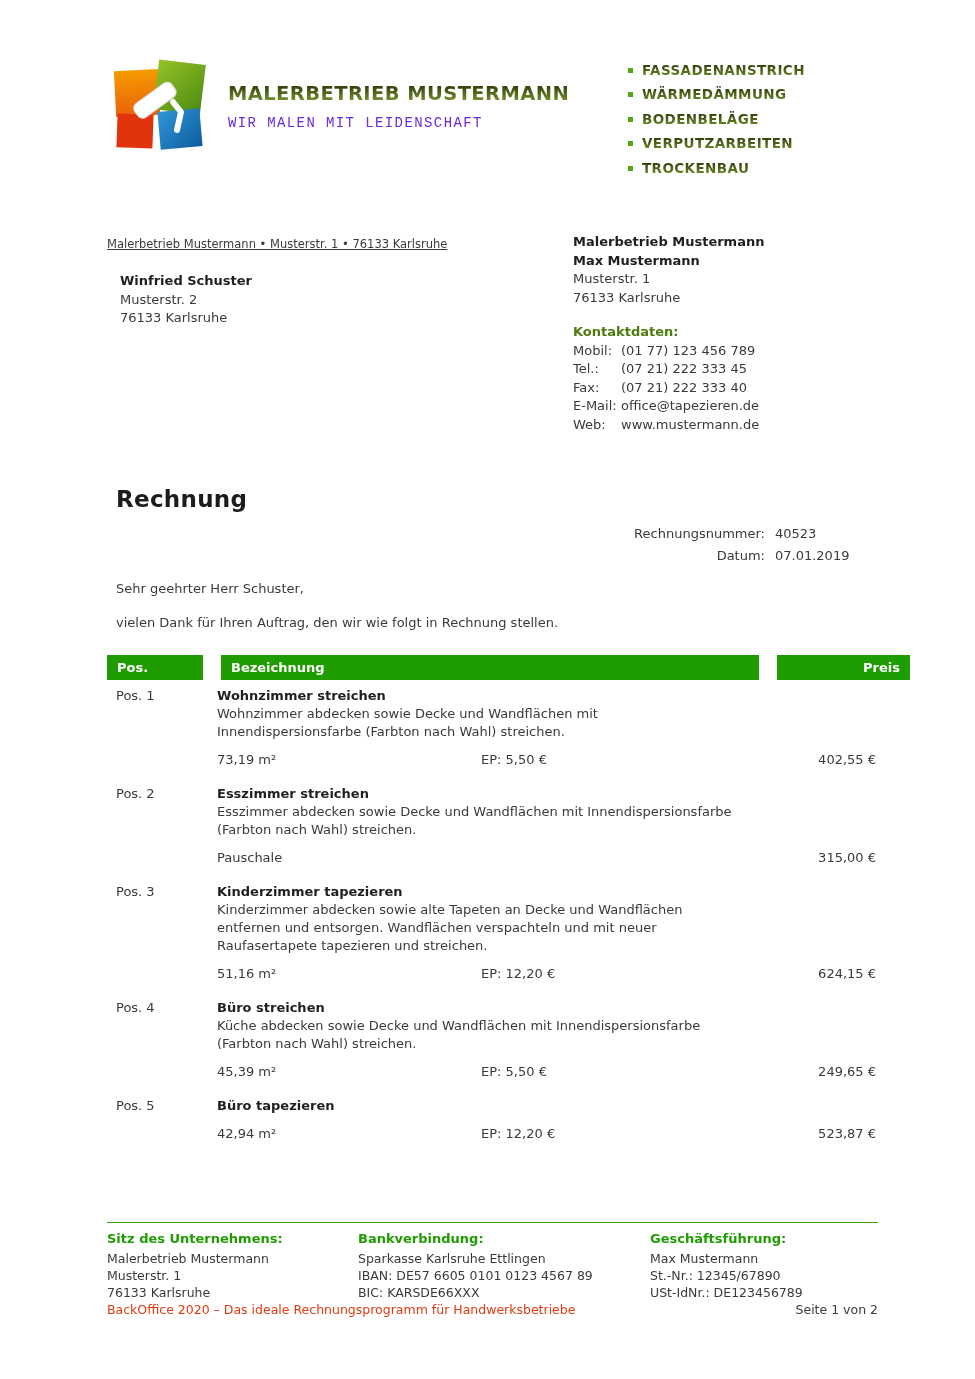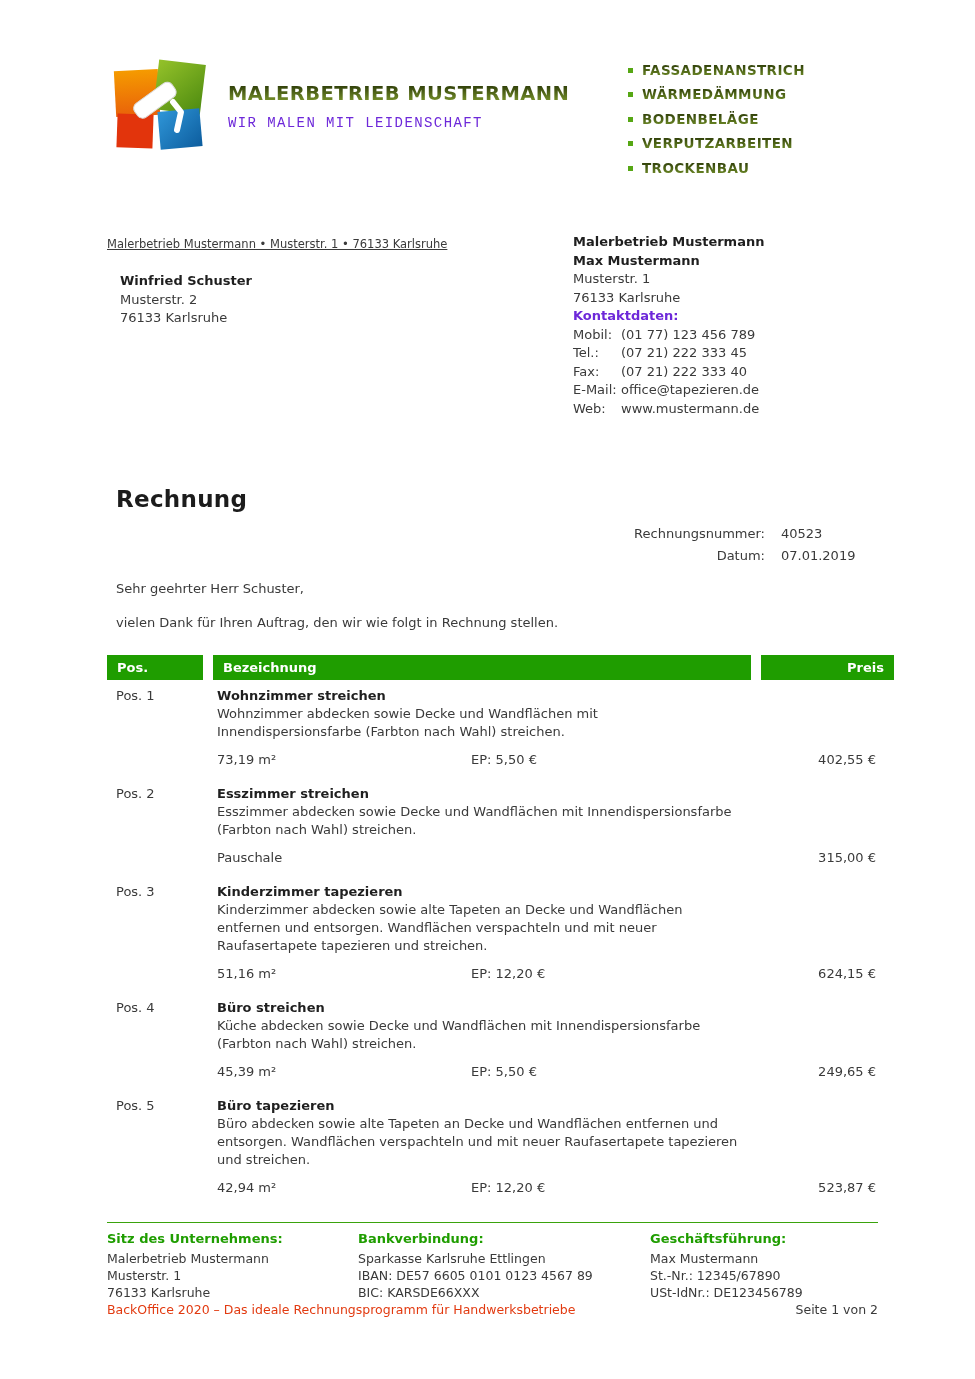--- a/index.html
+++ b/index.html
@@ -23,47 +23,47 @@
   }
   .service .bullet { flex:0 0 auto; width:5px; height:5px; background:#56a714; margin:6px 9px 0 0; }
 
   
   .sender-line { position:absolute; left:107px; top:237px; font-size:11.5px; text-decoration:underline; color:#3a3a3a; }
   .recipient { position:absolute; left:120px; top:272px; font-size:13px; line-height:18.5px; }
   .recipient .name { font-weight:bold; color:#1f1f1f; }
 
   .company-block { position:absolute; left:573px; top:233px; font-size:13px; line-height:18.5px; }
   .company-block .bold { font-weight:bold; color:#1f1f1f; }
-  .contact-heading { margin-top:0; font-weight:bold; color:#6d28d9; }
+  .contact-heading { margin-top:16px; font-weight:bold; color:#4d7c0f; }
   .contact-row { display:flex; }
   .contact-row .c-label { flex:0 0 48px; }
   .contact-row .c-value { flex:1; }
 
   
   .doc-title { position:absolute; left:116px; top:486px; font-size:23px; font-weight:bold; color:#1c1c1c; letter-spacing:0.3px; }
   .meta { position:absolute; left:560px; top:523px; width:306px; font-size:13px; }
-  .meta-row { display:flex; line-height:21.5px;gap:6px; }
+  .meta-row { display:flex; line-height:21.5px; }
   .meta-row .m-label { flex:0 0 205px; text-align:right; }
   .meta-row .m-value { padding-left:10px; }
 
   .greeting { position:absolute; left:116px; top:581px; font-size:13px; }
   .intro { position:absolute; left:116px; top:615px; font-size:13px; }
 
   
   .table { position:absolute; left:107px; top:655px; width:771px; font-size:13px; }
-  .thead { display:grid; grid-template-columns:96px 538px 133px; column-gap:10px; }
+  .thead { display:grid; grid-template-columns:96px 538px 133px; column-gap:18px; }
   .thead .th { background:#1f9d00; color:#fff; font-weight:bold; padding:4px 10px; line-height:17px; }
   .thead .th.price { text-align:right; padding-right:10px; }
   .trow { padding:7px 0 9px 0; }
   .row-main, .row-sub { display:grid; grid-template-columns:98px 540px 133px; }
   .row-sub { margin-top:10px; }
   .pos-cell { padding-left:9px; line-height:18px; }
   .desc-cell { padding-left:12px; line-height:18px; }
   .desc-title { font-weight:bold; color:#1f1f1f; line-height:18px; }
-  .qty-line { display:flex; padding-left:12px; line-height:18px; }
+  .qty-line { display:flex; padding-left:12px; line-height:18px;gap:10px; }
   .qty { flex:0 0 254px; }
   .unit-price { flex:1; }
   .total { text-align:right; padding-right:2px; line-height:18px; }
 
   
   .rule { position:absolute; left:107px; top:1222px; width:771px; height:1px; background:#3aa30c; }
   .footer-cols { position:absolute; left:107px; top:1231px; width:771px; display:grid; grid-template-columns:251px 292px 228px; font-size:12.5px; }
   .fcol .fheading { color:#1f9d00; font-weight:bold; font-size:13px; margin-bottom:4px; }
   .fcol .fline { line-height:17px; }
   .footer-bottom { position:absolute; left:107px; top:1302px; width:771px; display:flex; justify-content:space-between; font-size:12.5px; }
@@ -261,21 +261,20 @@
         </div>
         <div class="total">249,65 €</div>
       </div>
     </div>
 
     <div class="trow">
       <div class="row-main">
         <div class="pos-cell">Pos. 5</div>
         <div class="desc-cell">
           <div class="desc-title">Büro tapezieren</div>
-          <div class="desc-text">Büro abdecken sowie alte Tapeten an Decke und Wandflächen entfernen und entsorgen. Wandflächen verspachteln und mit neuer Raufasertapete tapezieren und streichen.</div>
         </div>
         <div></div>
       </div>
       <div class="row-sub">
         <div></div>
         <div class="qty-line">
           <span class="qty">42,94 m²</span>
           <span class="unit-price">EP: 12,20 €</span>
         </div>
         <div class="total">523,87 €</div>

